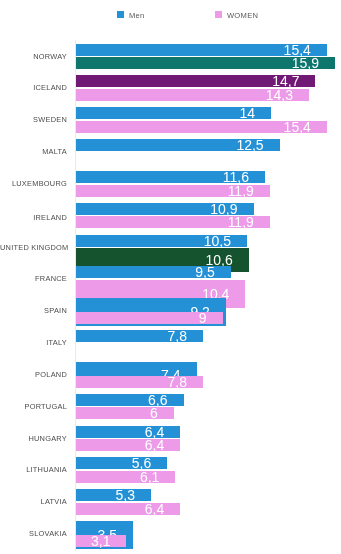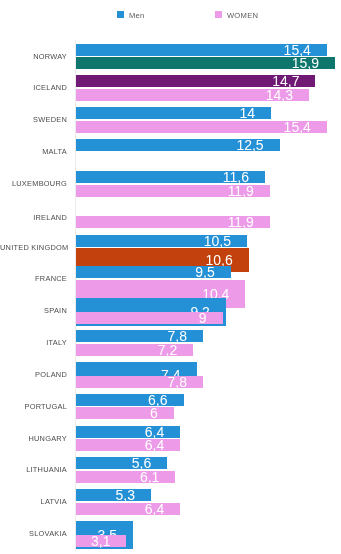--- a/index.html
+++ b/index.html
@@ -60,50 +60,50 @@
         <span class="val">12,5</span>
       </div>
       <div class="cat" style="top:178.92px;left:0;width:67px">LUXEMBOURG</div>
       <div class="bar men" style="top:170.92px;width:188.96399999999997px;height:12px;background:#2491d7">
         <span class="val">11,6</span>
       </div>
       <div class="bar women" style="top:184.51999999999998px;width:193.851px;height:12px;background:#ed9ae8">
         <span class="val">11,9</span>
       </div>
       <div class="cat" style="top:213px;left:0;width:67px">IRELAND</div>
+      <div class="bar men" style="top:202.74999999999997px;width:177.561px;height:12px;background:#2491d7">
+        <span class="val">10,9</span>
+      </div>
       <div class="bar women" style="top:216.34999999999997px;width:193.851px;height:12px;background:#ed9ae8">
         <span class="val">11,9</span>
       </div>
       <div class="cat" style="top:242.57999999999998px;left:0;width:67px">UNITED KINGDOM</div>
       <div class="bar men" style="top:234.57999999999998px;width:171.045px;height:12px;background:#2491d7">
         <span class="val">10,5</span>
       </div>
-      <div class="bar women" style="top:248.17999999999998px;width:172.67399999999998px;height:24px;background:#c2410c">
+      <div class="bar women" style="top:248.17999999999998px;width:172.67399999999998px;height:24px;background:#14532d">
         <span class="val">10,6</span>
       </div>
       <div class="cat" style="top:274.41px;left:0;width:67px">FRANCE</div>
       <div class="bar men" style="top:266.41px;width:154.755px;height:12px;background:#2491d7">
         <span class="val">9,5</span>
       </div>
       <div class="bar women" style="top:280.01000000000005px;width:169.416px;height:28px;background:#ed9ae8">
         <span class="val">10,4</span>
       </div>
       <div class="cat" style="top:306.24px;left:0;width:67px">SPAIN</div>
       <div class="bar men" style="top:298.24px;width:149.86799999999997px;height:28px;background:#2491d7">
         <span class="val">9,2</span>
       </div>
       <div class="bar women" style="top:311.84000000000003px;width:146.60999999999999px;height:12px;background:#ed9ae8">
         <span class="val">9</span>
       </div>
       <div class="cat" style="top:338.07px;left:0;width:67px">ITALY</div>
       <div class="bar men" style="top:330.07px;width:127.06199999999998px;height:12px;background:#2491d7">
         <span class="val">7,8</span>
-      </div>
-      <div class="bar women" style="top:343.67px;width:117.288px;height:12px;background:#ed9ae8">
-        <span class="val">7,2</span>
       </div>
       <div class="cat" style="top:369.9px;left:0;width:67px">POLAND</div>
       <div class="bar men" style="top:361.9px;width:120.546px;height:26px;background:#2491d7">
         <span class="val">7,4</span>
       </div>
       <div class="bar women" style="top:375.5px;width:127.06199999999998px;height:12px;background:#ed9ae8">
         <span class="val">7,8</span>
       </div>
       <div class="cat" style="top:401.73px;left:0;width:67px">PORTUGAL</div>
       <div class="bar men" style="top:393.73px;width:107.51399999999998px;height:12px;background:#2491d7">

